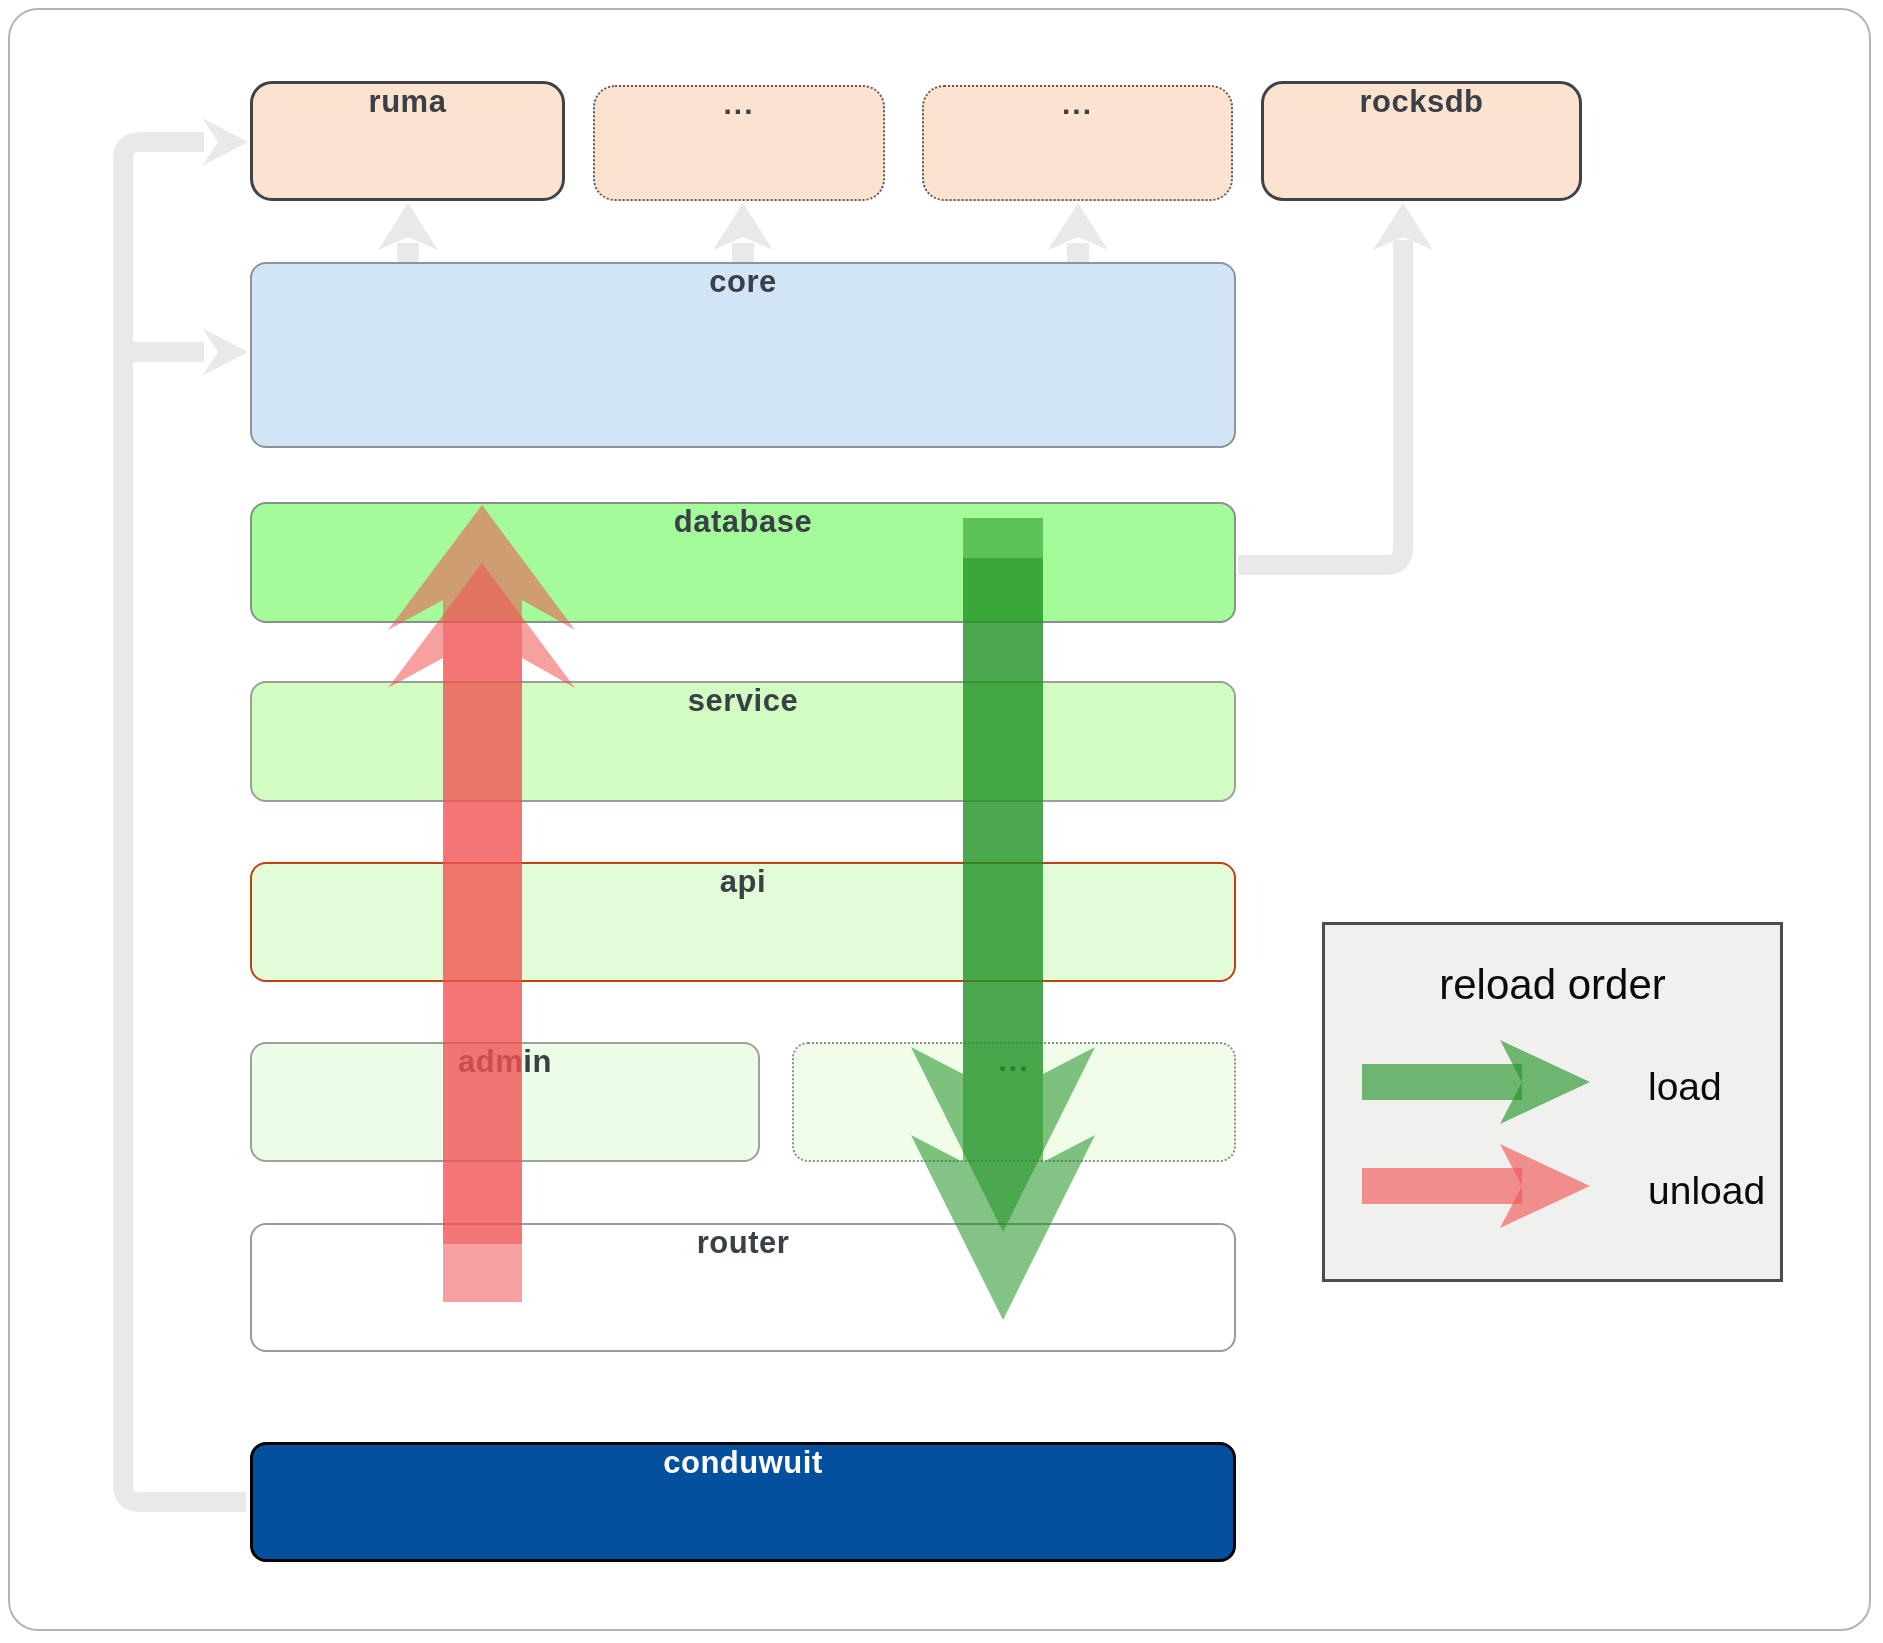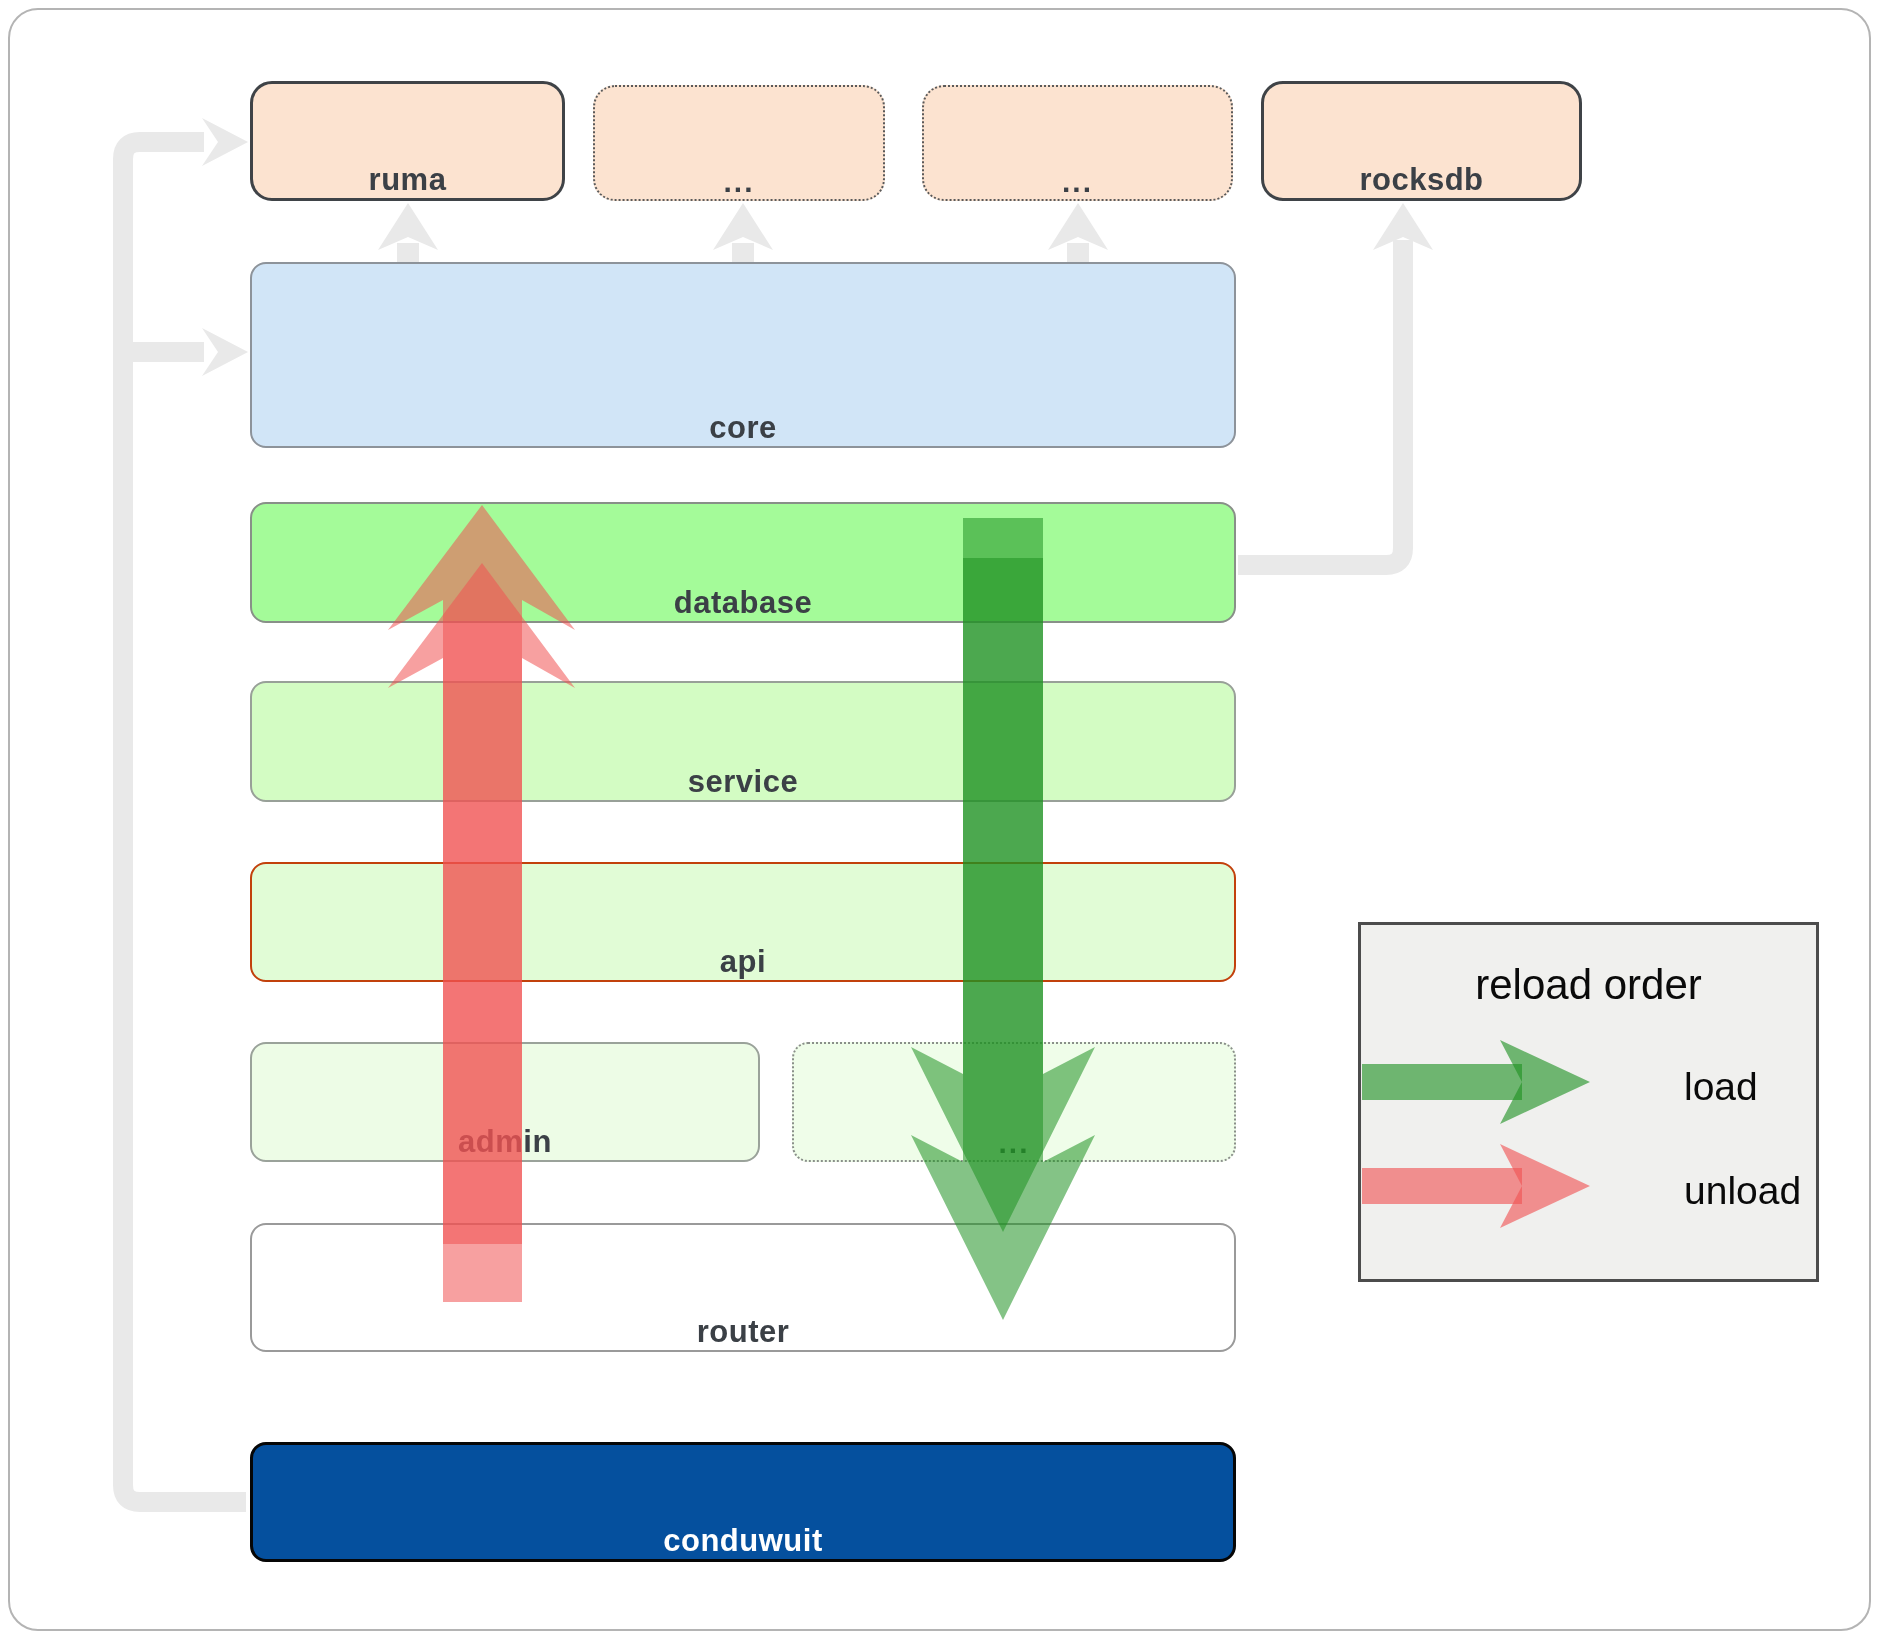--- a/index.html
+++ b/index.html
@@ -7,21 +7,21 @@
     position:relative;width:1883px;height:1643px;
     font-family:"Liberation Sans", sans-serif;
     background:#ffffff;overflow:hidden;
   }
   #frame{
     position:absolute;left:8px;top:8px;width:1863px;height:1623px;
     border:2px solid #b4b4b4;border-radius:30px;box-sizing:border-box;
   }
   svg.layer{position:absolute;left:0;top:0;pointer-events:none;}
   .box{
-    position:absolute;display:flex;align-items:flex-end;justify-content:center;
+    position:absolute;display:flex;align-items:flex-start;justify-content:center;
     box-sizing:border-box;font-size:31px;font-weight:600;color:#3b4046;
     letter-spacing:.5px;
   }
   .r22{border-radius:22px;}
   .r24{border-radius:16px;}
   .peach{background:#fce3d0;border:3px solid #3f4347;}
   .peach-dotted{background:#fce3d0;border:2px dotted #5a5a5a;}
   .dots{font-size:30px;font-weight:700;letter-spacing:2px;}
   .box-ruma{left:250px;top:81px;width:315px;height:120px;}
   .box-dep1{left:593px;top:85px;width:292px;height:116px;}
@@ -30,21 +30,21 @@
   .box-core{left:250px;top:262px;width:986px;height:186px;background:#d1e5f7;border:2px solid #8d939a;}
   .box-database{left:250px;top:502px;width:986px;height:121px;background:#a4fb99;border:2px solid #889088;}
   .box-service{left:250px;top:681px;width:986px;height:121px;background:#d3fcc3;border:2px solid #98a098;}
   .box-api{left:250px;top:862px;width:986px;height:120px;background:#e1fcd6;border:2px solid #c2410c;}
   .box-admin{left:250px;top:1042px;width:510px;height:120px;background:#edfce6;border:2px solid #9aa29a;}
   .box-admin-more{left:792px;top:1042px;width:444px;height:120px;background:#effde9;border:2px dotted #8a8f8a;}
   .box-router{left:250px;top:1223px;width:986px;height:129px;background:#ffffff;border:2px solid #9a9a9a;}
   .box-conduwuit{left:250px;top:1442px;width:986px;height:120px;background:#05509e;border:3px solid #060606;color:#ffffff;}
   #legend{
     position:absolute;left:1322px;top:922px;width:461px;height:360px;
-    background:#f0f0ee;border:3px solid #4c4c4c;box-sizing:border-box;margin-left:36px;
+    background:#f0f0ee;border:3px solid #4c4c4c;box-sizing:border-box;
   }
   #legend .title{
     position:absolute;left:0;top:36px;width:100%;text-align:center;
     font-size:42px;color:#0a0a0a;font-weight:400;
   }
   .legend-label{
     position:absolute;font-size:39px;color:#0a0a0a;
   }
   #legend-load-label{left:323px;top:140px;}
   #legend-unload-label{left:323px;top:244px;}

